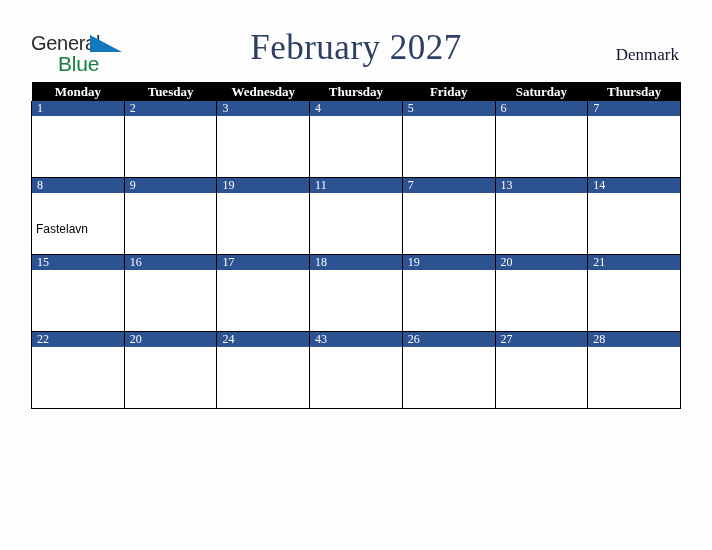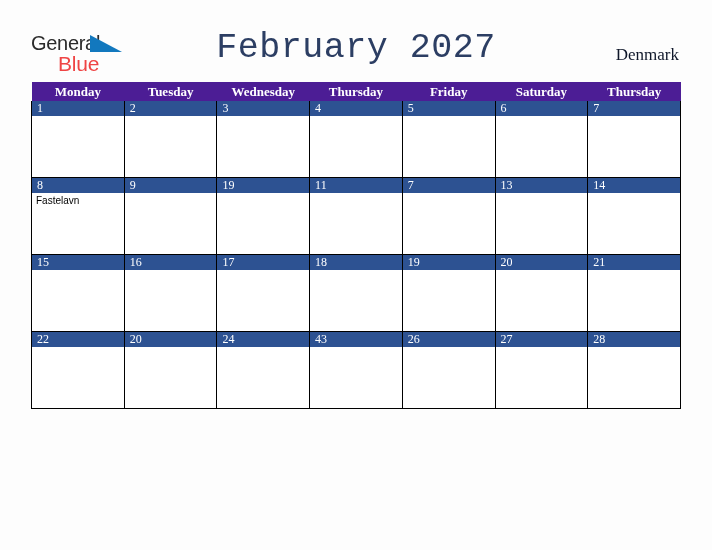--- a/index.html
+++ b/index.html
@@ -55,34 +55,34 @@
     top: 2px;
     width: 32px;
     height: 17px;
   }
   .logo-blue {
     position: absolute;
     left: 27px;
     top: 20px;
     font-family: "Liberation Sans", sans-serif;
     font-size: 21px;
-    color: #ef4444;
+    color: #15803d;
     line-height: 21px;
     letter-spacing: -0.2px;
     white-space: nowrap;
   }
 
   
   .title {
     position: absolute;
     left: 0;
     top: 28px;
     width: 712px;
     text-align: center;
-    font-family: Liberation Mono, monospace;
+    font-family: Liberation Serif, serif;
     font-size: 35px;
     color: #2c3e63;
     letter-spacing: 0.5px;
     white-space: nowrap;
   }
 
   
   .country {
     position: absolute;
     right: 33px;
@@ -96,21 +96,21 @@
   
   .cal {
     position: absolute;
     left: 31px;
     top: 82px;
     width: 650px;
     border-collapse: collapse;
     table-layout: fixed;
   }
   .cal th {
-    background: #4c1d95;
+    background: #000000;
     color: #ffffff;
     font-family: "Liberation Serif", serif;
     font-size: 13px;
     font-weight: bold;
     height: 19px;
     padding: 0;
     text-align: center;
     border: none;
   }
   .cal td {
@@ -134,25 +134,26 @@
     line-height: 15px;
     height: 15px;
     padding: 0 0 0 5px;
     box-sizing: border-box;
   }
   .events {
     padding: 3px 4px 0 4px;
   }
   .event {
     font-family: "Liberation Sans", sans-serif;
-    font-size: 10px;
+    font-size: 12px;
     color: #000000;
     line-height: 10px;
     white-space: nowrap;
     overflow: hidden;
+    margin-top: 28px;
   }
 </style>
 </head>
 <body>
 
 <div class="page">
 
   <div class="header">
 
     <div class="logo">

